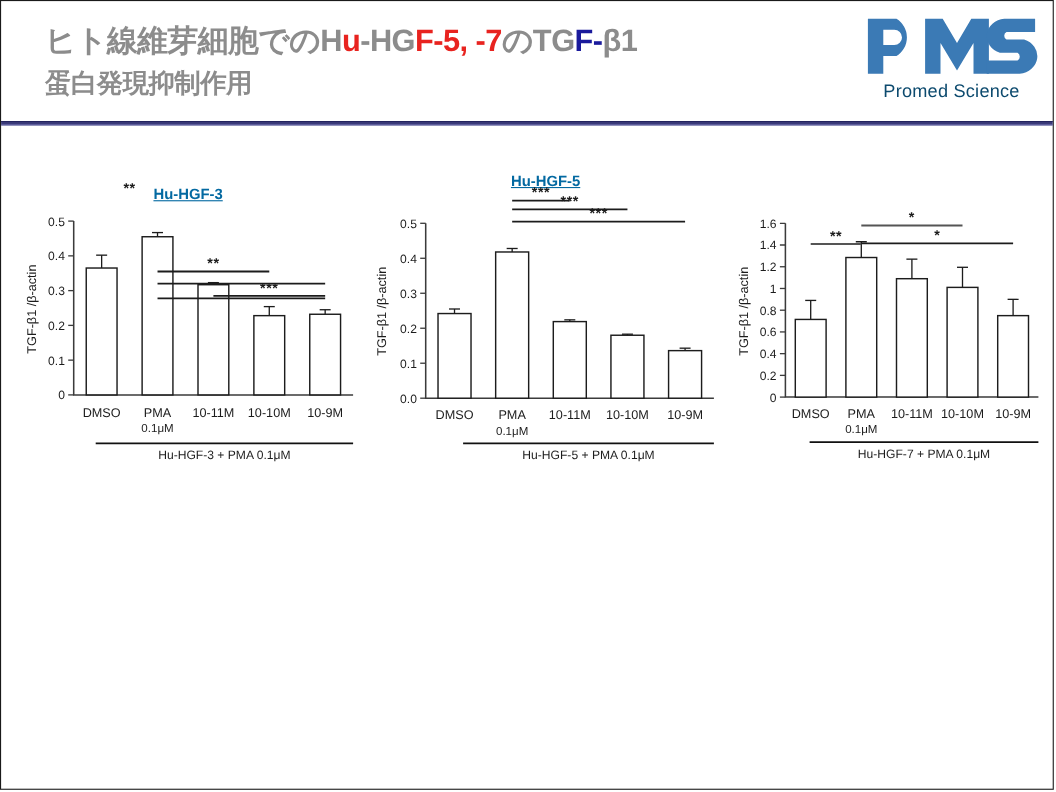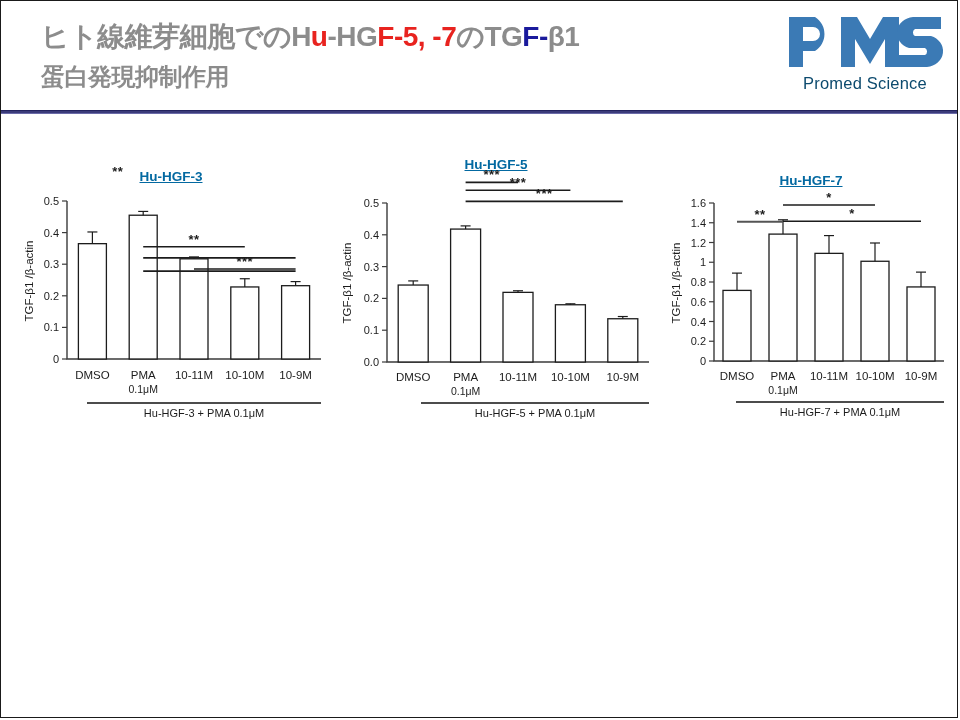--- a/index.html
+++ b/index.html
@@ -278,21 +278,20 @@
           <text x="134.6" y="274" class="cat-sub">0.1μM</text>
           <text x="187" y="260" class="cat-label">10-11M</text>
           <text x="239.4" y="260" class="cat-label">10-10M</text>
           <text x="291.79999999999995" y="260" class="cat-label">10-9M</text>
           <line x1="90" y1="282" x2="318" y2="282" class="group-rule"></line>
           <text x="204" y="296" class="group-label">Hu-HGF-5 + PMA 0.1μM</text>
         </svg>
     </div>
 
     <div class="panel" id="panel-3">
-      <div class="panel-title">Hu-HGF-7</div>
       <svg class="plot-svg" id="svg-3" width="290" height="320">
           <path d="M48 82 L48 240 L278 240" class="axis-line"></path>
           <line x1="43" y1="240" x2="48" y2="240" class="tick-line"></line>
           <text x="40" y="244" text-anchor="end" class="tick-label">0</text>
           <line x1="43" y1="220.25" x2="48" y2="220.25" class="tick-line"></line>
           <text x="40" y="224.25" text-anchor="end" class="tick-label">0.2</text>
           <line x1="43" y1="200.5" x2="48" y2="200.5" class="tick-line"></line>
           <text x="40" y="204.5" text-anchor="end" class="tick-label">0.4</text>
           <line x1="43" y1="180.75" x2="48" y2="180.75" class="tick-line"></line>
           <text x="40" y="184.75" text-anchor="end" class="tick-label">0.6</text>

